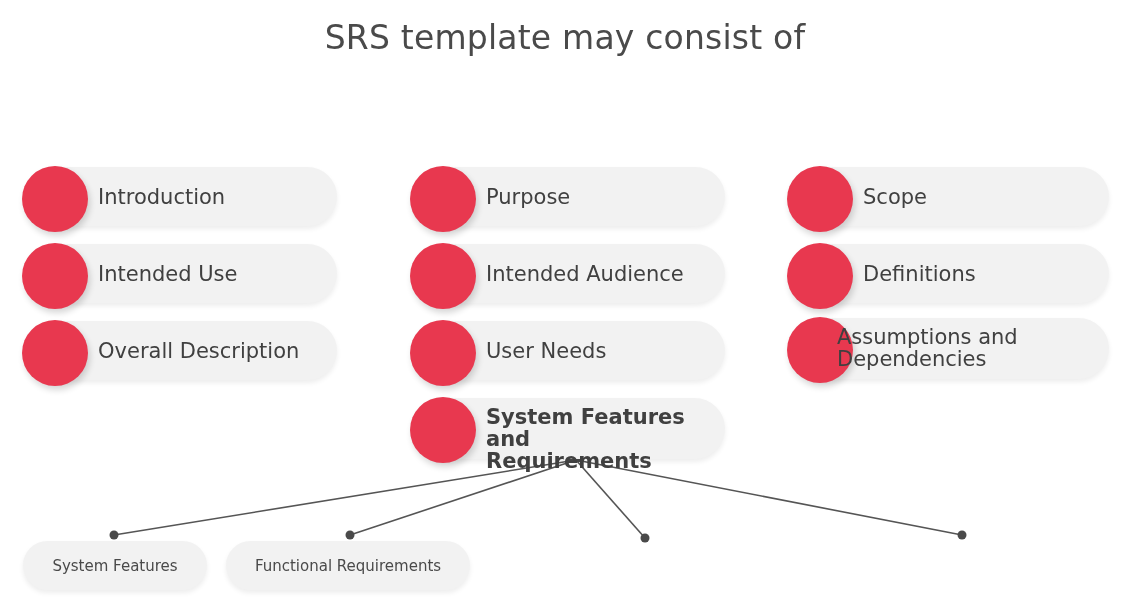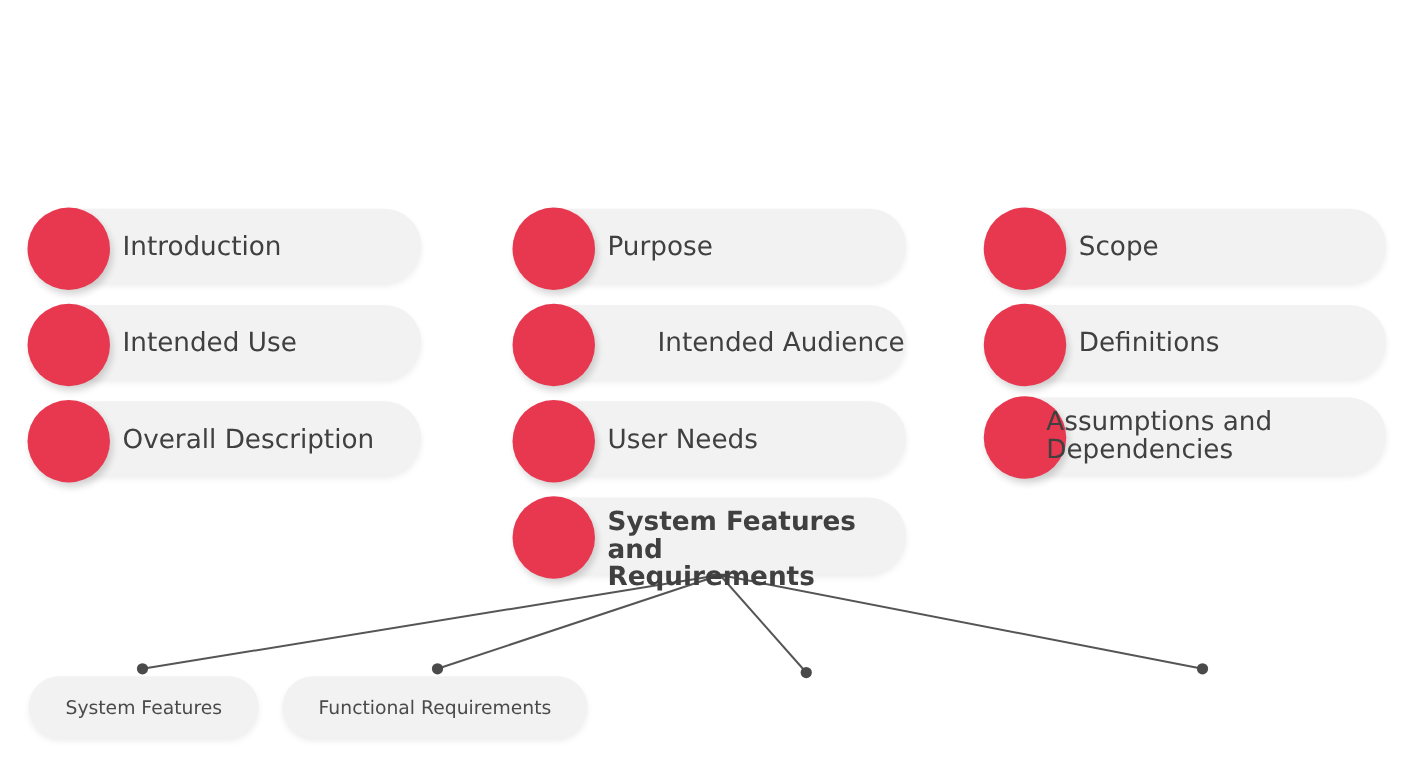--- a/index.html
+++ b/index.html
@@ -86,20 +86,21 @@
     line-height: 20px;
     font-weight: 400;
     white-space: nowrap;
   }
 </style>
 </head>
 <body>
 
 <div id="canvas">
 
+  <div id="title">SRS template may consist of</div>
 
   <svg id="connectors" viewBox="0 0 1130 608">
     <g stroke="#555555" stroke-width="1.6" fill="none">
       <line x1="576" y1="460" x2="114" y2="535"></line>
       <line x1="576" y1="460" x2="350" y2="535"></line>
       <line x1="576" y1="460" x2="645" y2="538"></line>
       <line x1="576" y1="460" x2="962" y2="535"></line>
     </g>
     <g fill="#4a4a4a">
       <circle cx="114" cy="535" r="4.5"></circle>
@@ -130,21 +131,21 @@
 
   <div class="node">
     <div class="pill" style="left:416px; top:167px; width:309px; height:59px;"></div>
     <div class="bullet" style="left:410px; top:166px; width:66px; height:66px;"></div>
     <div class="pill-label" style="left:486px; top:186px; width:230px;">Purpose</div>
   </div>
 
   <div class="node">
     <div class="pill" style="left:416px; top:244px; width:309px; height:59px;"></div>
     <div class="bullet" style="left:410px; top:243px; width:66px; height:66px;"></div>
-    <div class="pill-label" style="left:486px; top:263px; width:235px;margin-left:40px;">Intended Audience</div>
+    <div class="pill-label" style="left:486px; top:263px; width:235px;">Intended Audience</div>
   </div>
 
   <div class="node">
     <div class="pill" style="left:416px; top:321px; width:309px; height:59px;"></div>
     <div class="bullet" style="left:410px; top:320px; width:66px; height:66px;"></div>
     <div class="pill-label" style="left:486px; top:340px; width:230px;">User Needs</div>
   </div>
 
   <div class="node">
     <div class="pill" style="left:416px; top:398px; width:309px; height:61px;"></div>

